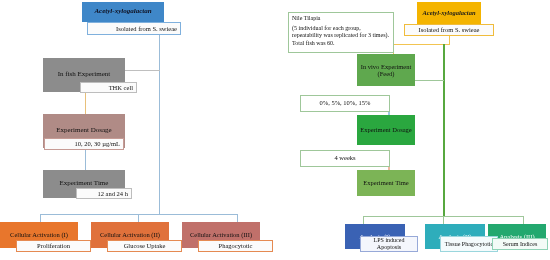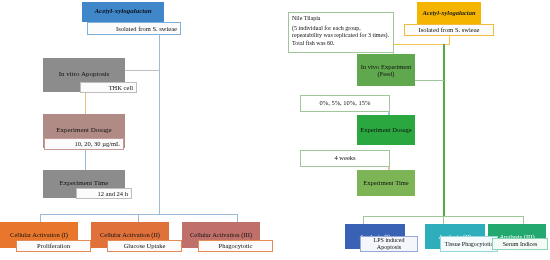--- a/index.html
+++ b/index.html
@@ -95,21 +95,21 @@
   <div class="line" style="left:85px; top:92px; width:1px; height:22px; background:#e8c07a;"></div>
   <div class="line" style="left:85px; top:150px; width:1px; height:20px; background:#9bbcd8;"></div>
   <div class="line" style="left:40px; top:214px; width:197px; height:1px; background:#9bbcd8;"></div>
   <div class="line" style="left:40px; top:214px; width:1px; height:8px; background:#9bbcd8;"></div>
   <div class="line" style="left:138px; top:214px; width:1px; height:8px; background:#9bbcd8;"></div>
   <div class="line" style="left:237px; top:214px; width:1px; height:8px; background:#9bbcd8;"></div>
 
   <div class="node c-blue f7" style="left:82px; top:2px; width:82px; height:20px;">Acetyl-xylogalactan</div>
   <div class="tag tag-blue f65" style="left:87px; top:22px; width:94px; height:13px;">Isolated from S. swieae</div>
 
-  <div class="node c-grey f7" style="left:43px; top:58px; width:82px; height:34px;">In vitro Apoptosis</div>
+  <div class="node c-grey f7" style="left:43px; top:58px; width:82px; height:34px;">In fish Experiment</div>
   <div class="tag tag-grey f65" style="left:80px; top:82px; width:57px; height:11px;">THK cell</div>
 
   <div class="node c-mauve f7" style="left:43px; top:114px; width:82px; height:34px;">Experiment Dosage</div>
   <div class="tag tag-mauve f65" style="left:44px; top:138px; width:80px; height:12px;">10, 20, 30 µg/mL</div>
 
   <div class="node c-grey f7" style="left:43px; top:170px; width:82px; height:28px;">Experiment Time</div>
   <div class="tag tag-grey f65" style="left:76px; top:188px; width:56px; height:11px;">12 and 24 h</div>
 
   <div class="node c-orange1 f65" style="left:0px; top:222px; width:78px; height:26px; padding:0 1px;">Cellular Activation (I)</div>
   <div class="tag tag-orange f65" style="left:16px; top:240px; width:75px; height:12px; justify-content:center;">Proliferation</div>

